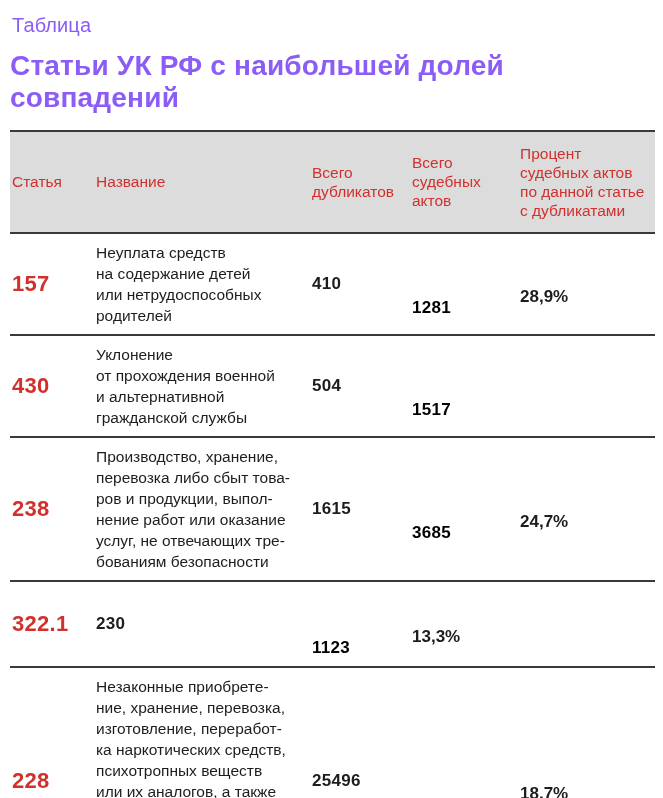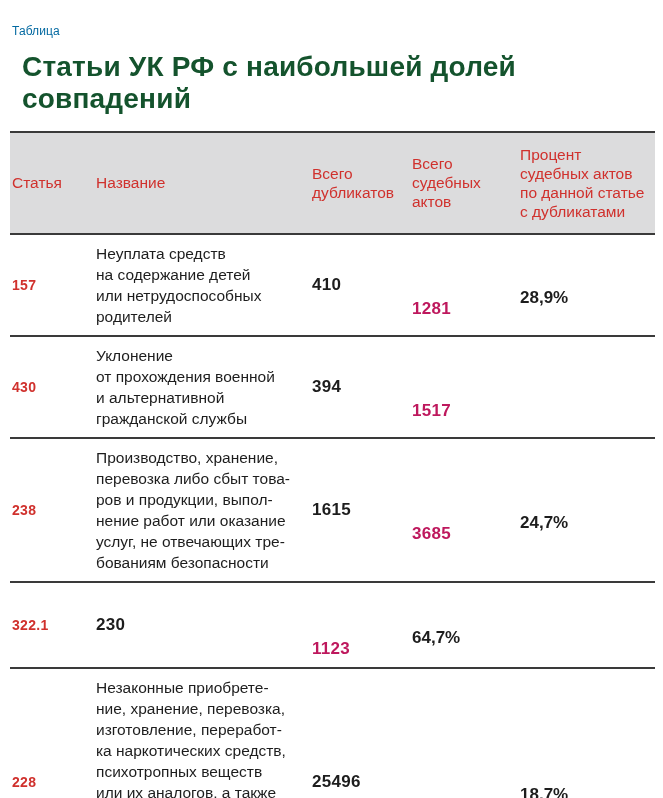--- a/index.html
+++ b/index.html
@@ -6,32 +6,32 @@
   html, body {
     width: 663px; height: 798px;
     background: #ffffff;
     overflow: hidden;
     font-family: "Liberation Sans", sans-serif;
     color: #1d1d1d;
   }
   .page { padding: 8px 8px 0 10px; }
 
   .kicker {
-    font-size: 12px;
-    color: #0369a1;
-    margin: 16px 0 13px 2px;
+    font-size: 20px;
+    color: #8b5cf6;
+    margin: 6px 0 13px 2px;
     letter-spacing: 0.1px;
   }
   .title {
     font-size: 28px;
     font-weight: 700;
-    color: #14532d;
+    color: #8b5cf6;
     line-height: 1.14;
     max-width: 560px;
-    margin: 0 0 16px 12px;
+    margin: 0 0 16px 0;
     letter-spacing: 0.2px;
   }
 
   .table { width: 645px; }
 
   .grid-row {
     display: grid;
     grid-template-columns: 84px 216px 100px 108px 137px;
     align-items: center;
   }
@@ -51,40 +51,40 @@
   .trow {
     border-bottom: 2px solid #3a3a3a;
     padding: 8px 0;
   }
 
   .cell { padding-left: 2px; }
 
   .cell-article {
     color: #d0312d;
     font-weight: 700;
-    font-size: 14px;
+    font-size: 22px;
     letter-spacing: 0.3px;
   }
   .cell-name {
     font-size: 15.5px;
     line-height: 21px;
     color: #1d1d1d;
     white-space: pre-line;
     padding-right: 4px;
   }
   .cell-dup {
     font-weight: 700;
     font-size: 17px;
     color: #1d1d1d;
     letter-spacing: 0.3px;
   }
   .cell-acts {
     font-weight: 700;
     font-size: 17px;
-    color: #be185d;
+    color: #000000;
     letter-spacing: 0.3px;
     margin-top: 48px;
   }
   .cell-pct {
     font-weight: 700;
     font-size: 17px;
     color: #1d1d1d;
     margin-top: 26px;
   }
 </style>
@@ -123,42 +123,42 @@
       <div class="cell cell-acts">1281</div>
       <div class="cell cell-pct">28,9%</div>
     </div>
 
     <div class="grid-row trow">
       <div class="cell cell-article">430</div>
       <div class="cell cell-name">Уклонение
 от прохождения военной
 и альтернативной
 гражданской службы</div>
-      <div class="cell cell-dup">394</div>
+      <div class="cell cell-dup">504</div>
       <div class="cell cell-acts">1517</div>
     </div>
 
     <div class="grid-row trow">
       <div class="cell cell-article">238</div>
       <div class="cell cell-name">Производство, хранение,
 перевозка либо сбыт това-
 ров и продукции, выпол-
 нение работ или оказание
 услуг, не отвечающих тре-
 бованиям безопасности</div>
       <div class="cell cell-dup">1615</div>
       <div class="cell cell-acts">3685</div>
       <div class="cell cell-pct">24,7%</div>
     </div>
 
     <div class="grid-row trow">
       <div class="cell cell-article">322.1</div>
       <div class="cell cell-dup">230</div>
       <div class="cell cell-acts">1123</div>
-      <div class="cell cell-pct">64,7%</div>
+      <div class="cell cell-pct">13,3%</div>
     </div>
 
     <div class="grid-row trow">
       <div class="cell cell-article">228</div>
       <div class="cell cell-name">Незаконные приобрете-
 ние, хранение, перевозка,
 изготовление, переработ-
 ка наркотических средств,
 психотропных веществ
 или их аналогов, а также

